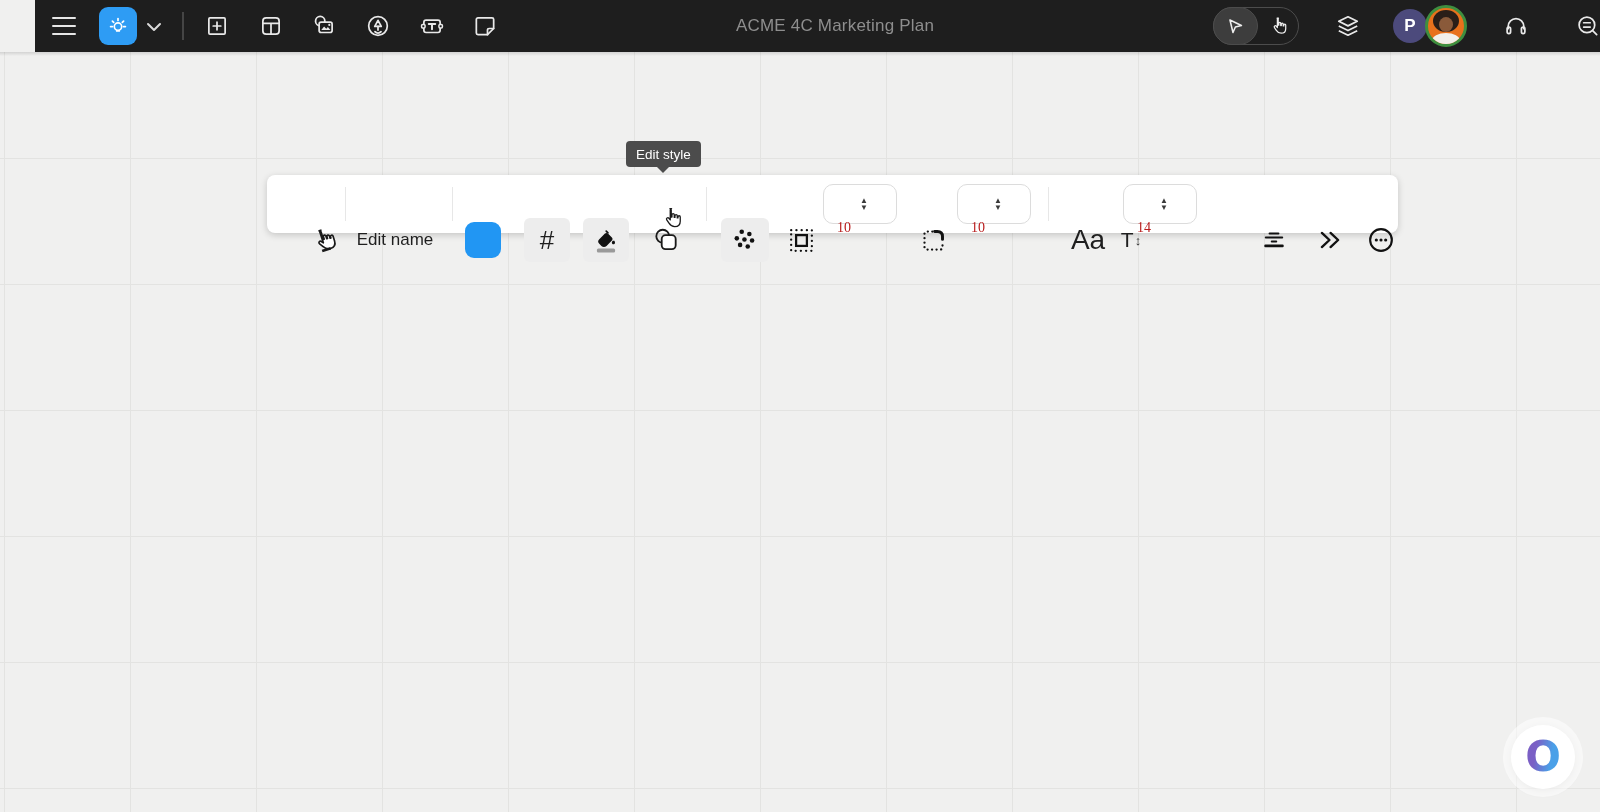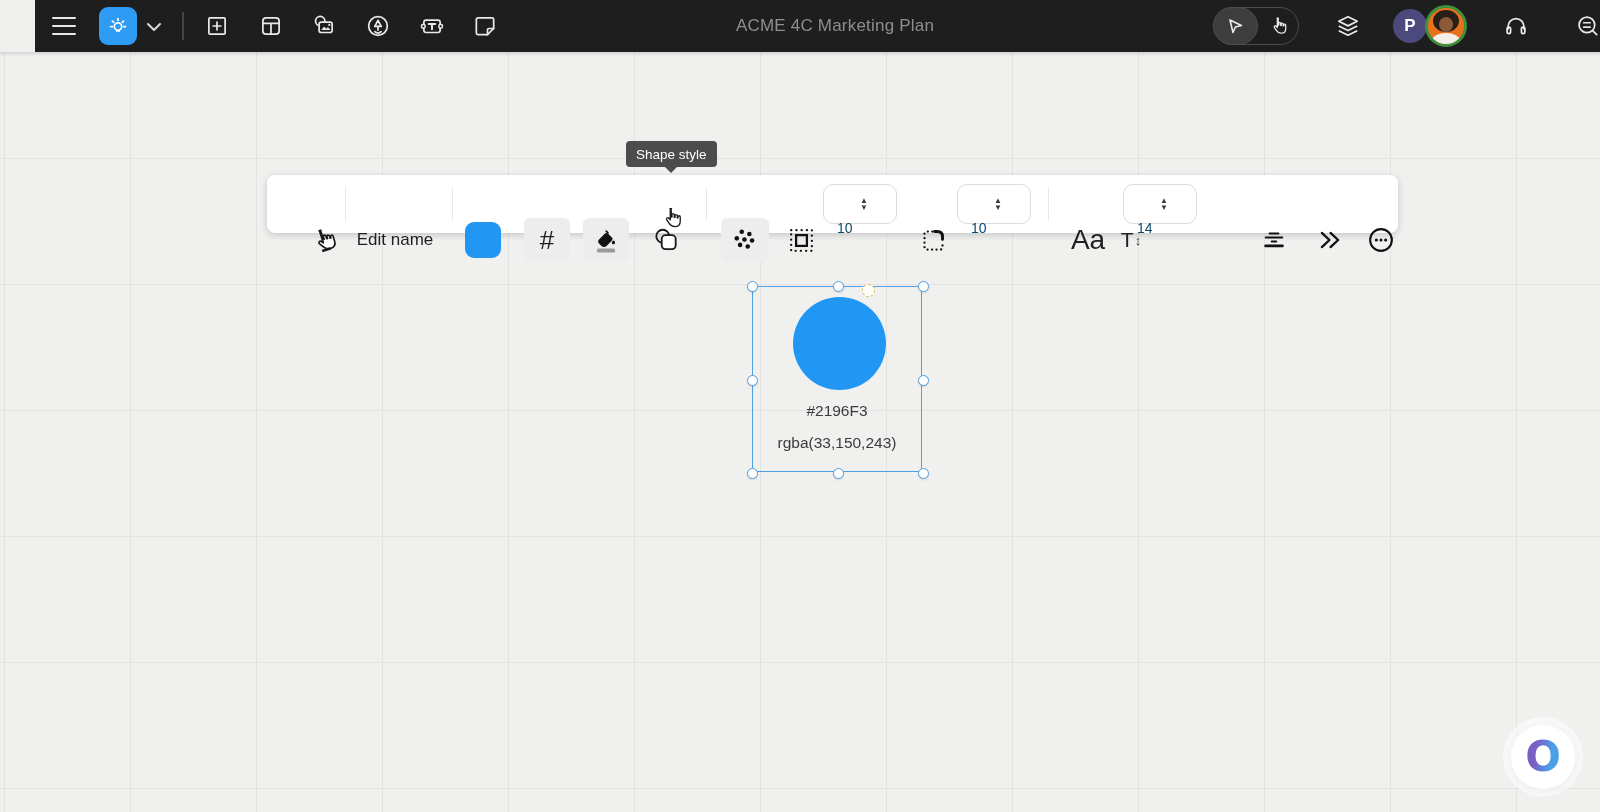--- a/index.html
+++ b/index.html
@@ -43,21 +43,21 @@
                    border-radius:8px; box-shadow:0 2px 7px rgba(0,0,0,.18); z-index:10; }
   .st-item { position:absolute; top:50%; transform:translateY(-50%); display:flex; align-items:center; justify-content:center; cursor:pointer;margin-top:36px; }
   .st-divider { position:absolute; top:12px; width:1px; height:34px; background:#E7E7E7; }
   .edit-name { left:88px; width:80px; font-size:17px; color:#1F1F1F; white-space:nowrap; }
   .swatch { left:198px; width:36px; height:36px; border-radius:9px; }
   .icon-btn { width:46px; height:44px; border-radius:6px; }
   .icon-btn.active { background:#EDEDED; }
   .hash-glyph { font-size:26px; font-weight:500; color:#1F1F1F; line-height:1; }
   .stepper { position:absolute; top:9px; height:40px; width:74px; border:1px solid #DCDCDC; border-radius:10px; background:#fff;
              display:flex; align-items:center; }
-  .stepper input { width:34px; border:0; outline:none; font-size:14px; color:#0c4a6e; padding-left:13px; background:transparent; font-family:Liberation Sans, sans-serif;margin-top:48px; }
+  .stepper input { width:34px; border:0; outline:none; font-size:14px; color:#b91c1c; padding-left:13px; background:transparent; font-family:Liberation Serif, serif;margin-top:48px; }
   .spin { display:flex; flex-direction:column; margin-left:2px; }
   .spin span { font-size:8px; color:#3a3a3a; line-height:7px; cursor:pointer; text-align:center; }
   .font-glyph { font-size:28px; color:#1F1F1F; }
   .tsize-glyph { font-size:21px; color:#1F1F1F; }
   .tsize-arrow { font-size:13px; color:#1F1F1F; margin-left:1px; }
 
   
   .tooltip { position:absolute; left:626px; top:141px; height:26px; padding:0 10px; background:#4C4C4C; color:#FFF;
              font-size:13.5px; border-radius:4px; display:flex; align-items:center; z-index:11; }
   .tooltip:after { content:""; position:absolute; left:50%; bottom:-6px; transform:translateX(-50%);
@@ -341,42 +341,27 @@
       <svg width="28" height="28" viewBox="0 0 24 24">
         <circle cx="12" cy="12" r="9.3" fill="none" stroke="#111" stroke-width="1.8"></circle>
         <circle cx="8" cy="12" r="1.35" fill="#111"></circle>
           <circle cx="12" cy="12" r="1.35" fill="#111"></circle>
           <circle cx="16" cy="12" r="1.35" fill="#111"></circle>
       </svg>
     </div>
   </div>
 
   <div class="tooltip">
-    <span>Shape style</span>
+    <span>Edit style</span>
   </div>
 
   <div class="cursor-overlay">
     <svg width="24" height="24" viewBox="0 0 24 24">
       <path d="M10.9 2.6c.75 0 1.35.6 1.35 1.35V11h.7V8.8c0-.65.55-1.15 1.15-1.15.65 0 1.15.5 1.15 1.15v2.6h.7V9.8c0-.65.55-1.15 1.15-1.15.6 0 1.15.5 1.15 1.15v2.1h.7v-1c0-.65.5-1.15 1.15-1.15.6 0 1.15.5 1.15 1.15v4.3c0 3.3-2.15 5.45-5.5 5.45-2.7 0-4.2-1.15-5.75-3.5l-2.25-3.3c-.45-.68-.3-1.45.3-1.9.6-.42 1.38-.3 1.85.28l1.35 1.65V3.95c0-.75.6-1.35 1.35-1.35z" fill="#FFFFFF" stroke="#1A1A1A" stroke-width="1.3" stroke-linejoin="round"></path>
     </svg>
   </div>
 
-  <div class="selection">
-    <div class="blue-circle" style="background-color: rgb(33, 150, 243);"></div>
-    <div class="shape-label label-hex">#2196F3</div>
-    <div class="shape-label label-rgba">rgba(33,150,243)</div>
-
-    <div class="handle" style="left:-6px; top:-6px;"></div>
-    <div class="handle" style="left:79.5px; top:-6px;"></div>
-    <div class="handle" style="left:164.5px; top:-6px;"></div>
-    <div class="handle" style="left:-6px; top:87.5px;"></div>
-    <div class="handle" style="left:164.5px; top:87.5px;"></div>
-    <div class="handle" style="left:-6px; top:180.5px;"></div>
-    <div class="handle" style="left:79.5px; top:180.5px;"></div>
-    <div class="handle" style="left:164.5px; top:180.5px;"></div>
-    <div class="handle-amber"></div>
-  </div>
 
   <div class="watermark">
     <span>O</span>
   </div>
 
 </div>
 
 </body></html>

